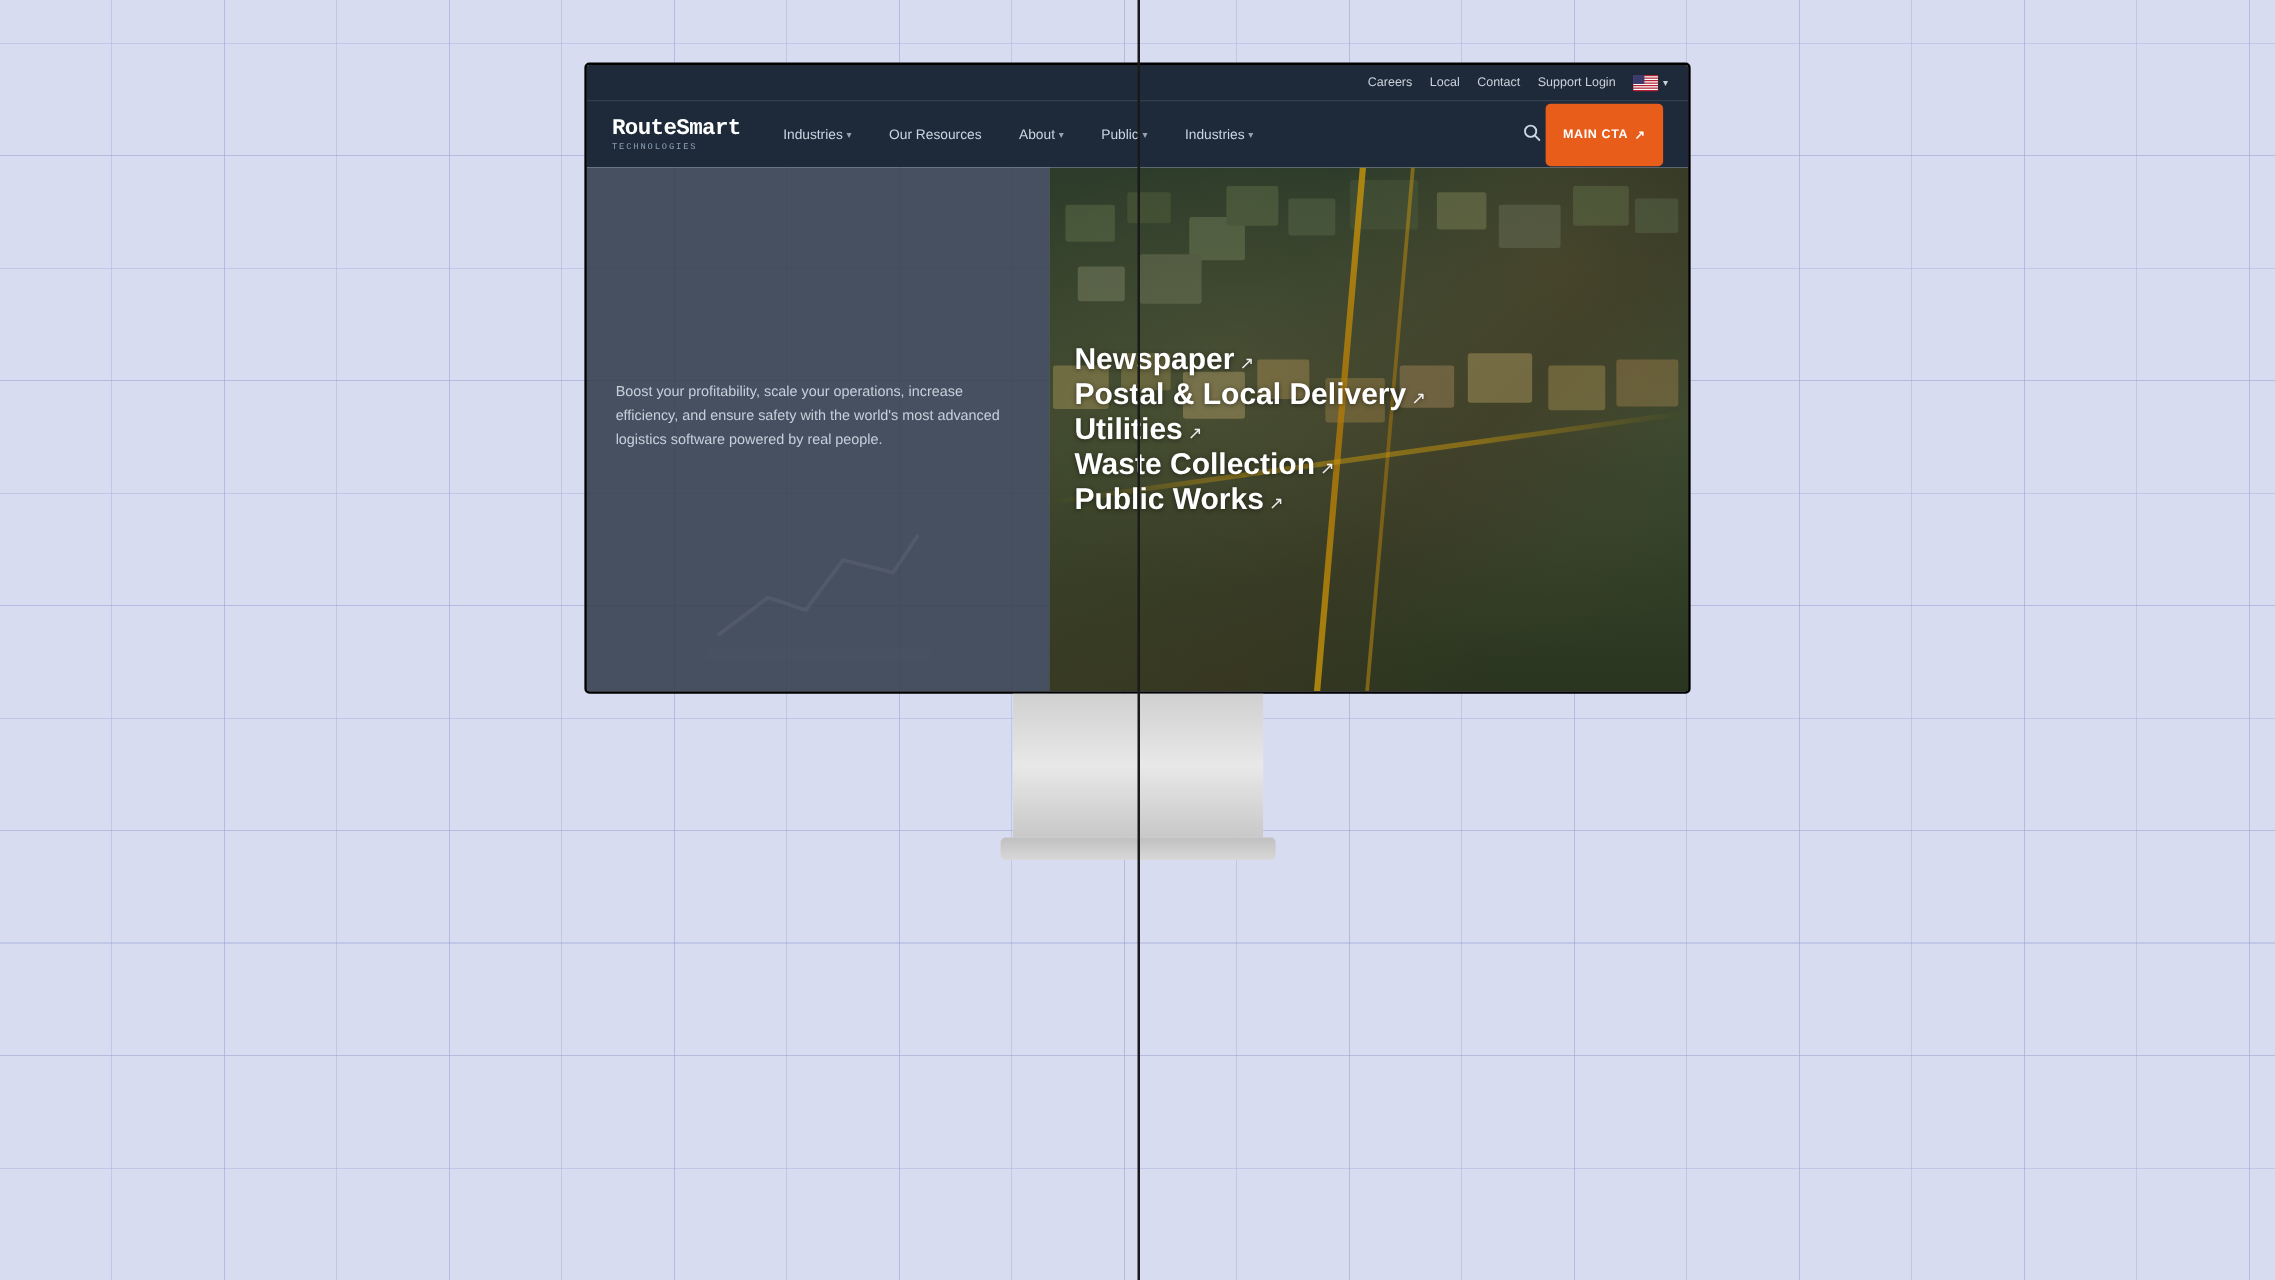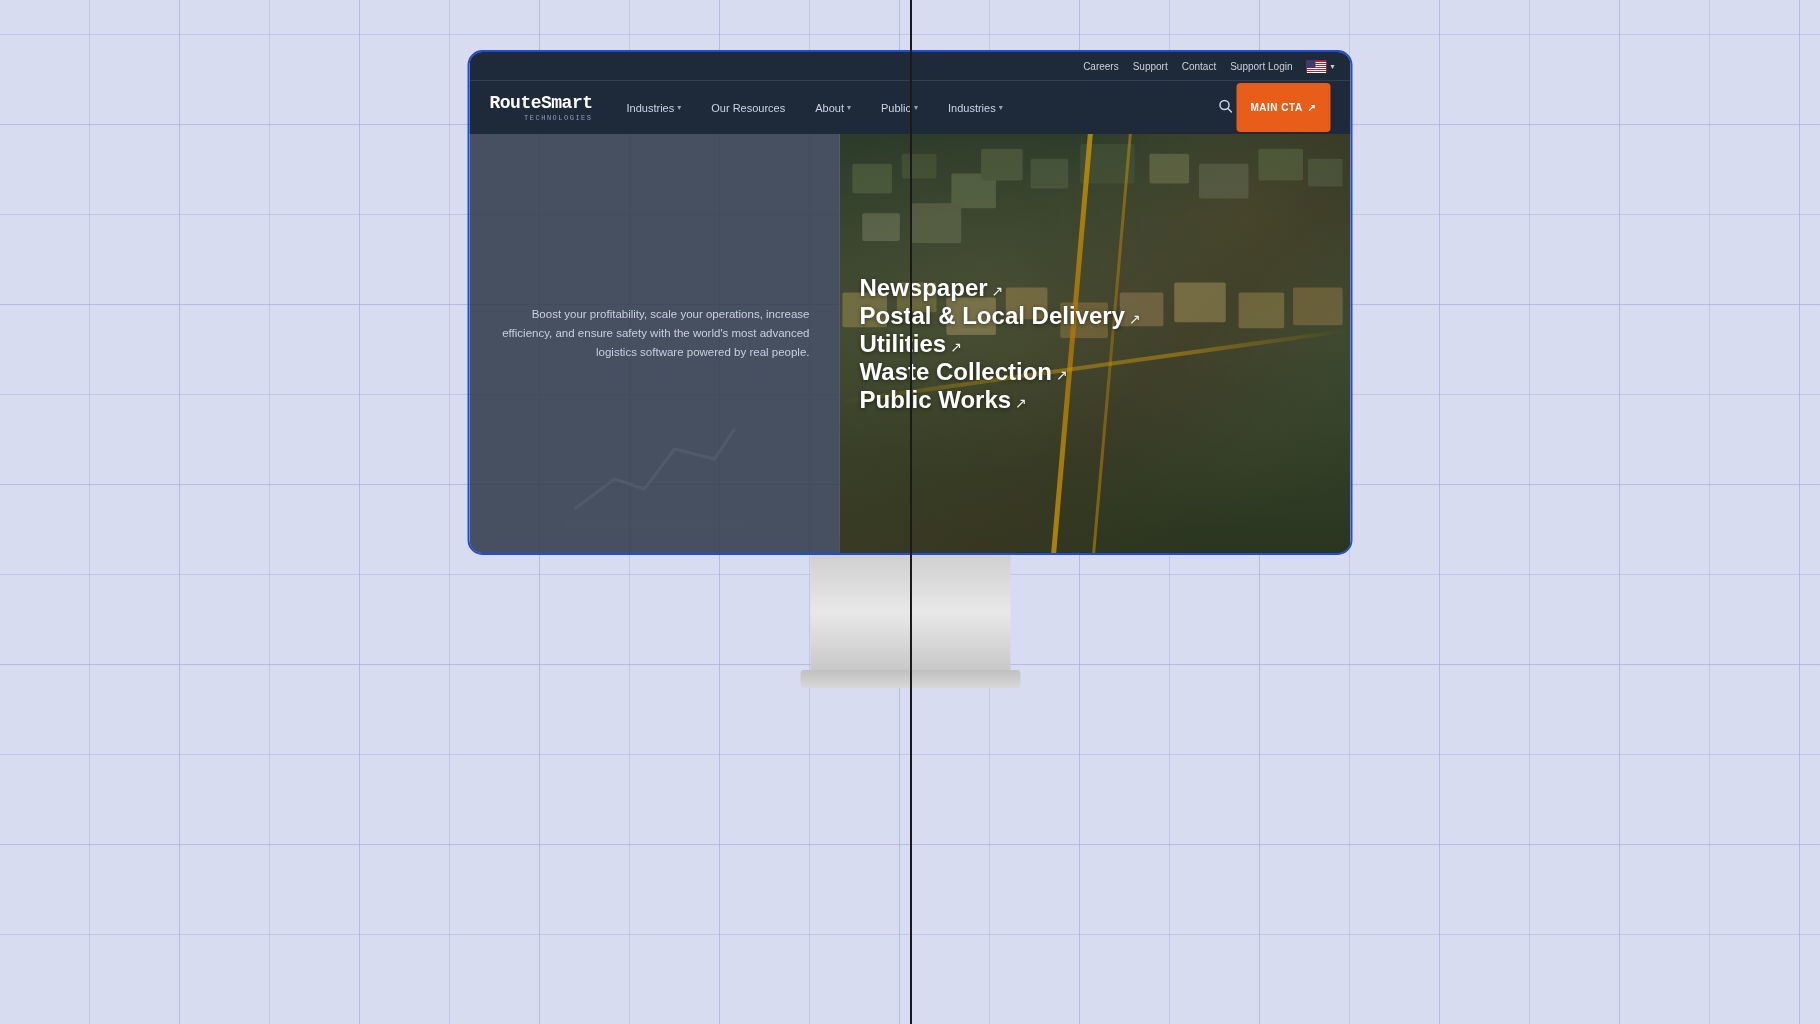--- a/index.html
+++ b/index.html
@@ -75,25 +75,24 @@
       width: 885px;
       display: flex;
       flex-direction: column;
       align-items: center;
       z-index: 10;
     }
 
     .monitor-screen {
       width: 885px;
       height: 505px;
-      border-radius: 15px;
+      border-radius: 4px;
       overflow: hidden;
-      border: 2px solid #1d4ed8;
-      position: relative;
-      text-align: right;
+      border: 2px solid #000000;
+      position: relative;
     }
 
     .monitor-stand-neck {
       width: 200px;
       height: 115px;
       background: linear-gradient(180deg, #d0d0d0 0%, #e8e8e8 50%, #c8c8c8 100%);
       position: relative;
     }
 
     .monitor-stand-base {
@@ -243,21 +242,21 @@
       overflow: hidden;
     }
 
     
     .hero-left {
       width: 42%;
       background: rgba(50, 60, 75, 0.88);
       display: flex;
       flex-direction: column;
       justify-content: center;
-      padding: 30px 30px 30px 10px;
+      padding: 30px 30px 30px 23px;
       position: relative;
       z-index: 2;
     }
 
     .hero-description {
       color: #c8d0dc;
       font-size: 11.5px;
       line-height: 1.65;
       margin-bottom: 20px;
     }
@@ -375,21 +374,21 @@
 
 <div class="center-line"></div>
 
 <div class="monitor-wrapper">
 
   <div class="monitor-screen">
     <div class="website">
 
       <div class="utility-bar">
         <a>Careers</a>
-        <a>Support</a>
+        <a>Local</a>
         <a>Contact</a>
         <a>Support Login</a>
         <div class="lang-selector">
           <div class="flag flag-us">
             
             <svg width="20" height="13" viewBox="0 0 20 13">
               <rect width="20" height="13" fill="#B22234"></rect>
               <rect y="1" width="20" height="1" fill="white"></rect>
               <rect y="3" width="20" height="1" fill="white"></rect>
               <rect y="5" width="20" height="1" fill="white"></rect>

